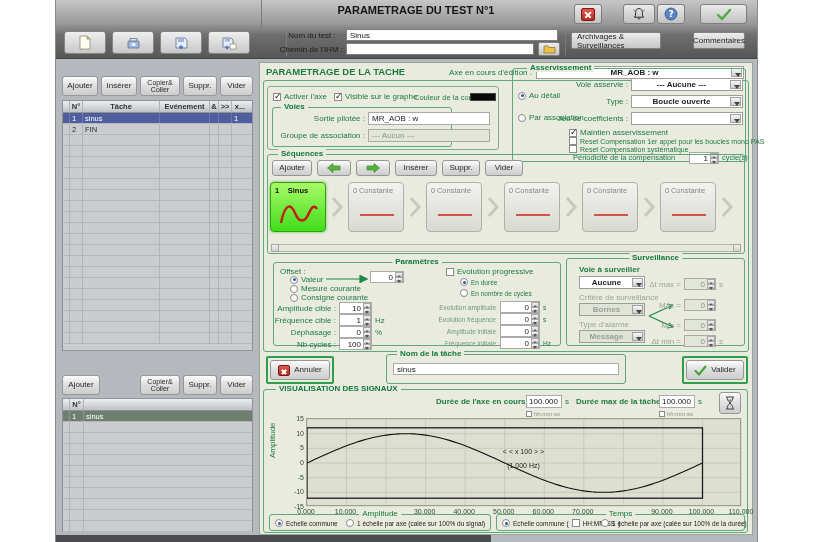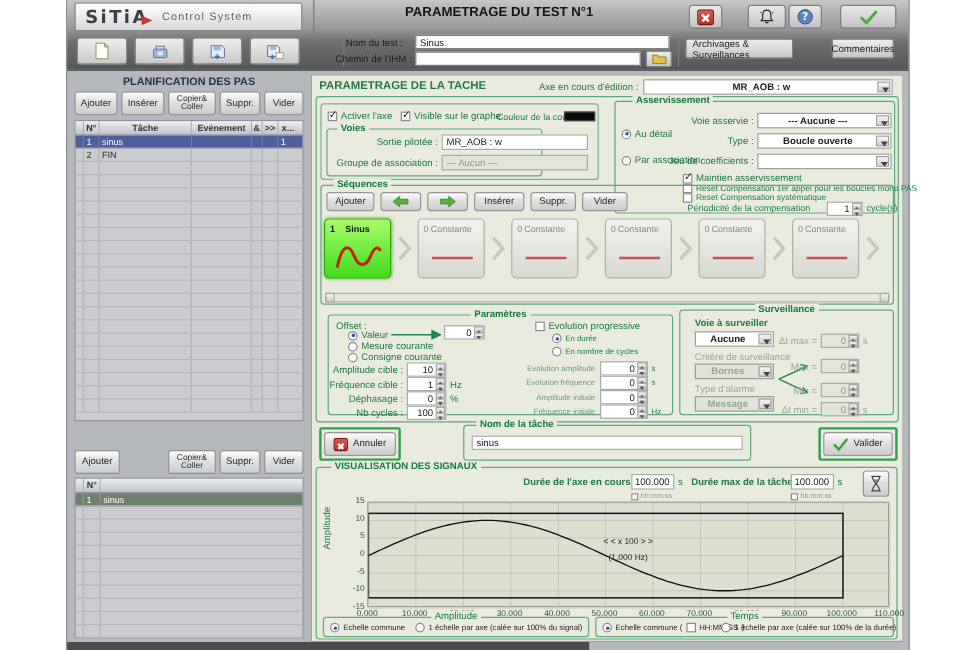--- a/index.html
+++ b/index.html
@@ -81,25 +81,20 @@
   .smallcb .cb{width:6px;height:6px;}
   .bottom-strip{position:absolute;left:0px;top:535px;width:435px;height:7px;background:#4b4b50;}
 </style>
 </head>
 <body>
 
 <div class="screen">
 <div class="app">
 
   <div class="hdr">
-    <div class="logo-box">
-      <span class="logo-main">SiTiA</span>
-      <span class="logo-arrow"></span>
-      <span class="logo-sub">Control System</span>
-    </div>
     <div style="position:absolute;left:205px;top:0;width:1px;height:28px;background:#7a7a7a;"></div>
     <div class="hdr-title">PARAMETRAGE DU TEST N°1</div>
 
     <div class="hbtn" style="left:518px;width:28px;">
           <span class="xsq"></span>
         </div>
     <div class="hbtn" style="left:567px;width:32px;">
       <svg width="14" height="14" viewBox="0 0 14 14">
             <path d="M7 1.5 C4.6 1.5 3.6 3.4 3.6 5.4 L3.6 8.2 L2.4 10.2 L11.6 10.2 L10.4 8.2 L10.4 5.4 C10.4 3.4 9.4 1.5 7 1.5 Z" fill="none" stroke="#2c2c2c" stroke-width="1"></path>
             <path d="M5.8 11.2 a1.3 1.3 0 0 0 2.4 0" fill="none" stroke="#2c2c2c" stroke-width="1"></path>
@@ -155,21 +150,20 @@
     <div class="hbtn2" style="left:482px;top:42px;height:14px;width:22px;padding:0;">
       <svg width="13" height="10" viewBox="0 0 13 10">
             <path d="M1 2 L5 2 L6 3.5 L12 3.5 L12 9 L1 9 Z" fill="#e8c14f" stroke="#8a6d1c" stroke-width="0.7"></path>
           </svg>
     </div>
     <div class="hdr-row2-sep" style="left:509px;"></div>
     <div class="hbtn2" style="left:515px;width:90px;">Archivages &amp; Surveillances</div>
     <div class="hbtn2" style="left:637px;width:52px;">Commentaires</div>
   </div>
 
-  <div class="lpanel-title" style="top:63px;">PLANIFICATION DES PAS</div>
   <div class="btn abs" style="left:6px;top:76px;width:36px;height:20px;">Ajouter</div>
   <div class="btn abs" style="left:45px;top:76px;width:36px;height:20px;">Insérer</div>
   <div class="btn abs" style="left:84px;top:76px;width:40px;height:20px;font-size:7px;">Copier&amp; Coller</div>
   <div class="btn abs" style="left:127px;top:76px;width:34px;height:20px;">Suppr.</div>
   <div class="btn abs" style="left:164px;top:76px;width:33px;height:20px;">Vider</div>
 
   <div class="table" style="left:6px;top:100px;width:191px;height:251px;">
     <div class="trow hdr-row">
       <div class="tcell" style="width:7px;"></div>
       <div class="tcell" style="width:13px;">N°</div>
@@ -469,21 +463,21 @@
       <div class="field" style="left:95px;top:4px;width:122px;">
             <span>MR_AOB : w</span>
           </div>
       <div class="glabel rlabel" style="left:-4px;top:23px;width:96px;">Groupe de association :</div>
       <div class="field dis" style="left:95px;top:21px;width:122px;">
             <span>--- Aucun ---</span>
           </div>
     </div>
   </div>
 
-  <div class="gbox" style="left:456px;top:84px;width:234px;height:94px;padding-left:36px;">
+  <div class="gbox" style="left:456px;top:68px;width:234px;height:94px;padding-left:36px;">
     <span class="legend" style="left:14px;">Asservissement</span>
     <div class="opt" style="left:5px;top:22px;">
           <span class="rd on"></span>
           <span>Au détail</span>
         </div>
     <div class="opt" style="left:5px;top:44px;">
           <span class="rd"></span>
           <span>Par association</span>
         </div>
     <div class="glabel rlabel" style="left:55px;top:11px;width:60px;">Voie asservie :</div>

